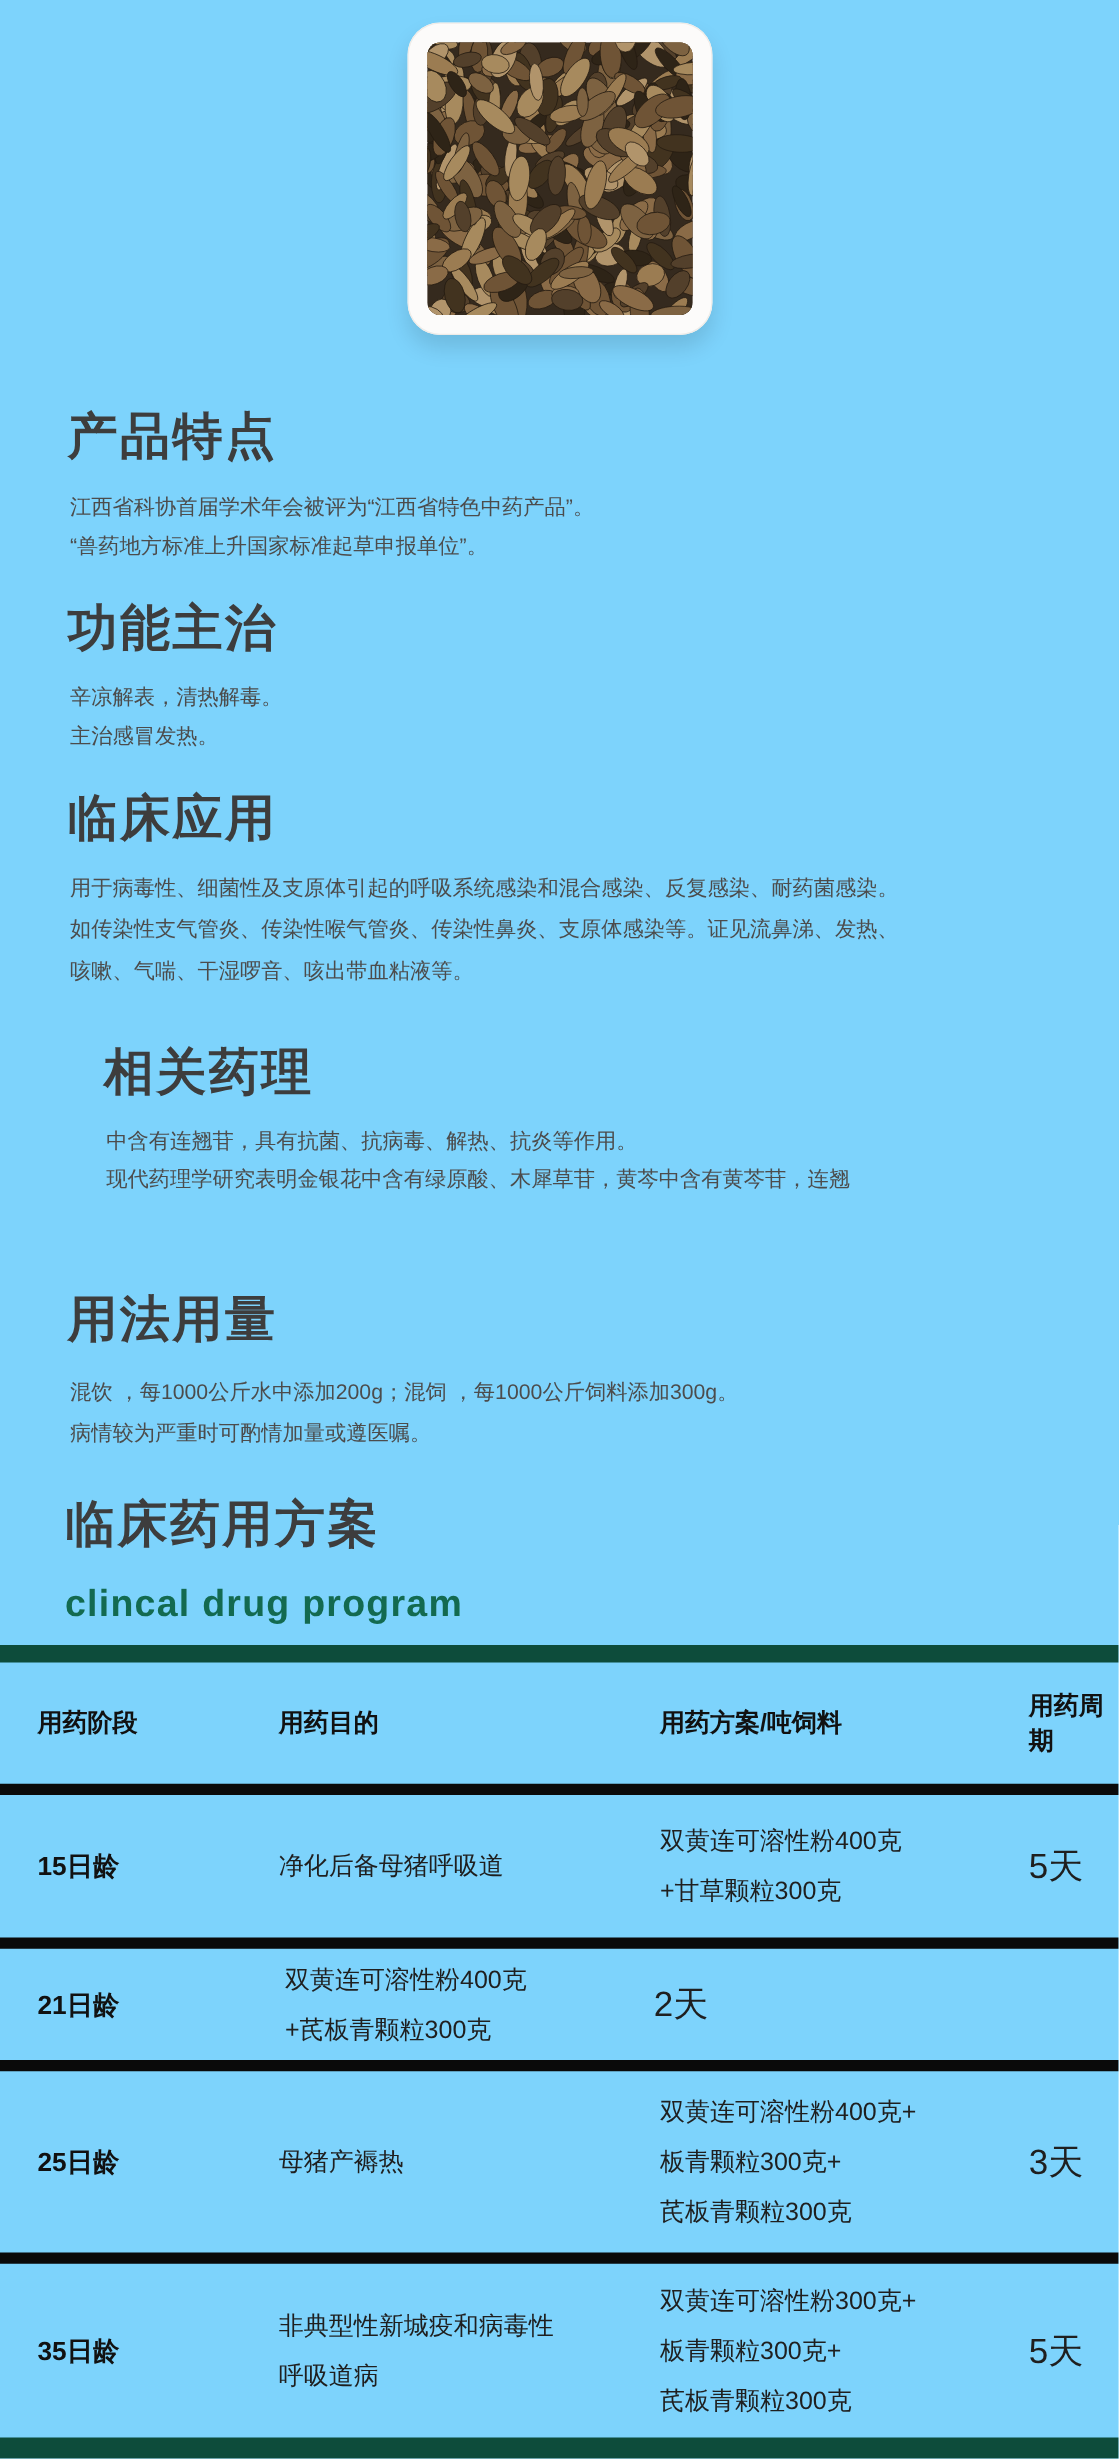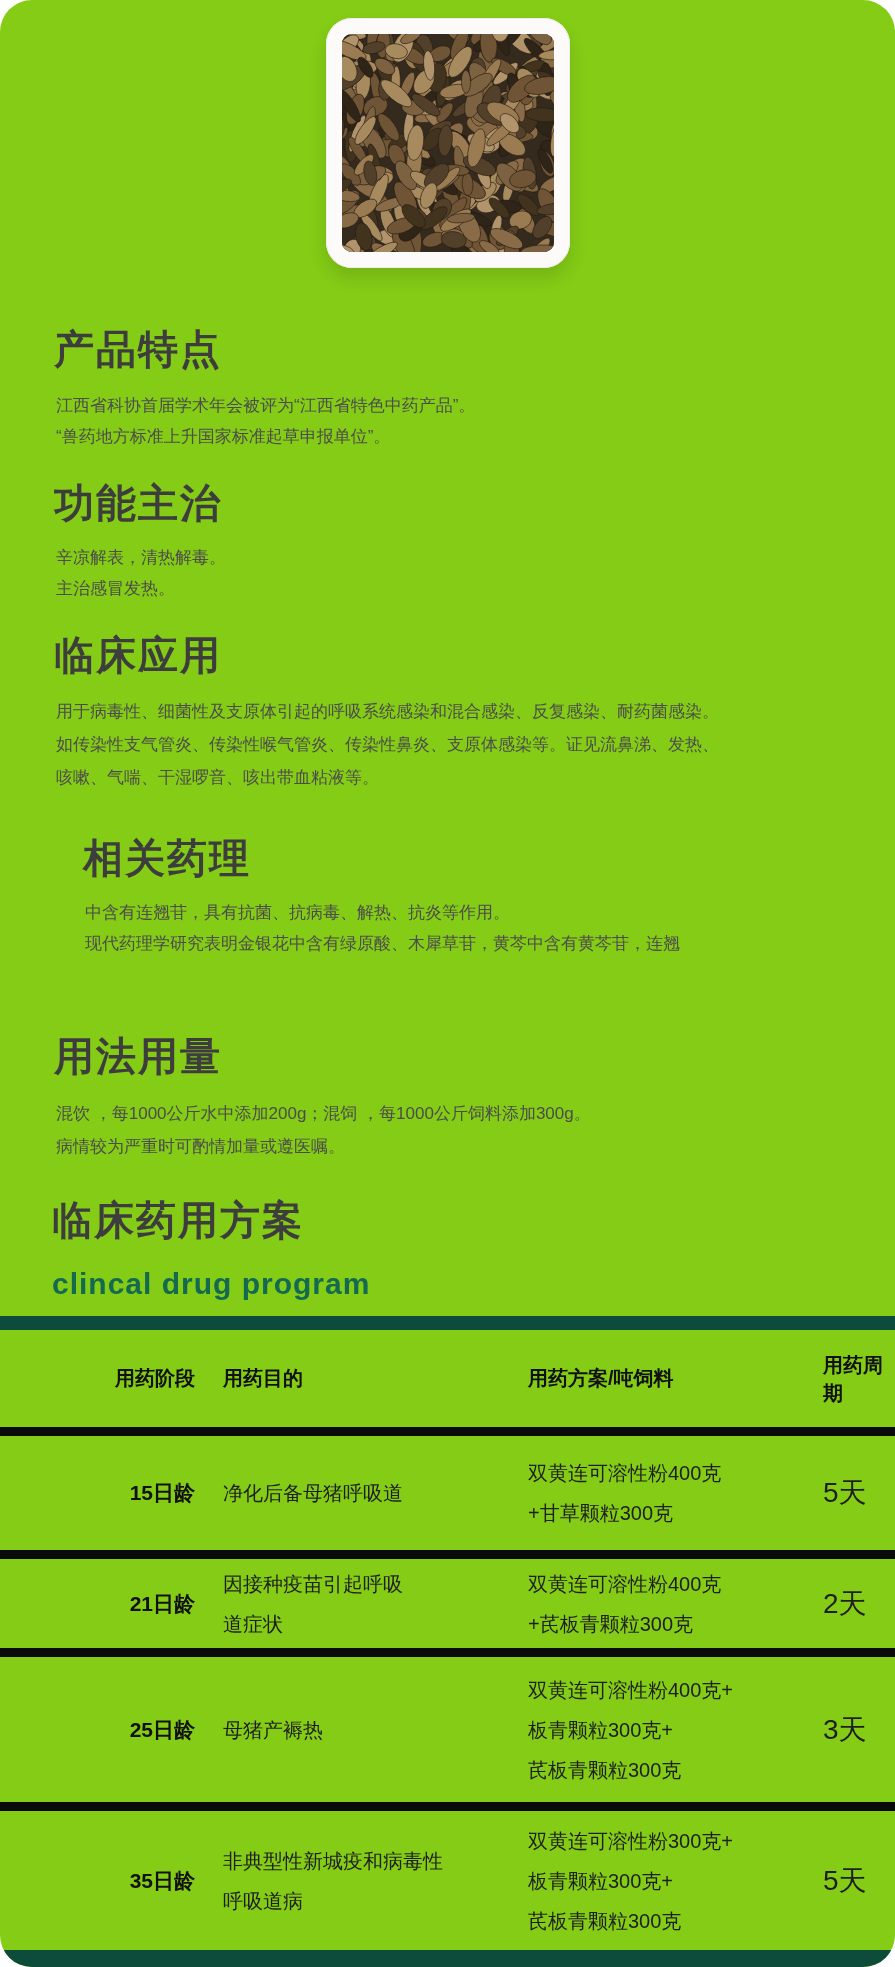--- a/index.html
+++ b/index.html
@@ -1,18 +1,18 @@
 <!DOCTYPE html>
 <html><head>
 <meta charset="utf-8">
 <style>
   * { margin:0; padding:0; box-sizing:border-box; }
   html,body { background:#ffffff; }
   body { font-family:"Liberation Sans","DejaVu Sans",sans-serif; }
-  .page { width:895px; height:1967px; background:#84cc16; overflow:hidden; position:relative; margin:0 auto;border-radius:32px; }
+  .page { width:895px; height:1967px; background:#7dd3fc; overflow:hidden; position:relative; margin:0 auto; }
 
   
   .photo { margin:18px 0 0 326px; width:244px; height:256px; }
   .dish {
     width:244px; height:250px; background:#fcfbfa;
     border-radius:26px; padding:16px;
     box-shadow:0 10px 18px rgba(0,0,0,.12), inset 0 0 0 1px #efece8;
   }
   .seeds { display:block; width:212px; height:218px; border-radius:10px; background:#3c2f22; }
 
@@ -42,21 +42,21 @@
   .gb-top { margin-top:15px; }
   .gb-bottom { position:absolute; left:0; bottom:0; height:17px; }
 
   
   .row {
     display:grid; grid-template-columns:195px 300px 300px 1fr;
     width:895px; align-items:stretch;
   }
   .c { display:flex; flex-direction:column; justify-content:center; color:#1f1f1f; font-size:20px; }
   .c p { line-height:40px; }
-  .c1 { padding-left:30px;text-align:right; }
+  .c1 { padding-left:30px; }
   .c2 { padding-left:28px; }
   .c3 { padding-left:33px; }
   .c4 { padding-left:28px; }
   .thead { height:97px; }
   .thead .c { font-weight:700; color:#111; }
   .thead .c p { line-height:28px; }
   .th-period { width:72px; }
   .stage { font-weight:700; color:#111; font-size:21px; }
   .period { font-size:28px; }
   .hr { width:895px; height:9px; background:#0a0a0a; }
@@ -446,24 +446,20 @@
       <p>双黄连可溶性粉400克</p>
       <p>+甘草颗粒300克</p>
     </div>
     <div class="c c4 period">5天</div>
   </div>
 
   <div class="hr"></div>
 
   <div class="row r2">
     <div class="c c1 stage">21日龄</div>
-    <div class="c c2">
-      <p>因接种疫苗引起呼吸</p>
-      <p>道症状</p>
-    </div>
     <div class="c c3">
       <p>双黄连可溶性粉400克</p>
       <p>+芪板青颗粒300克</p>
     </div>
     <div class="c c4 period">2天</div>
   </div>
 
   <div class="hr"></div>
 
   <div class="row r3">

